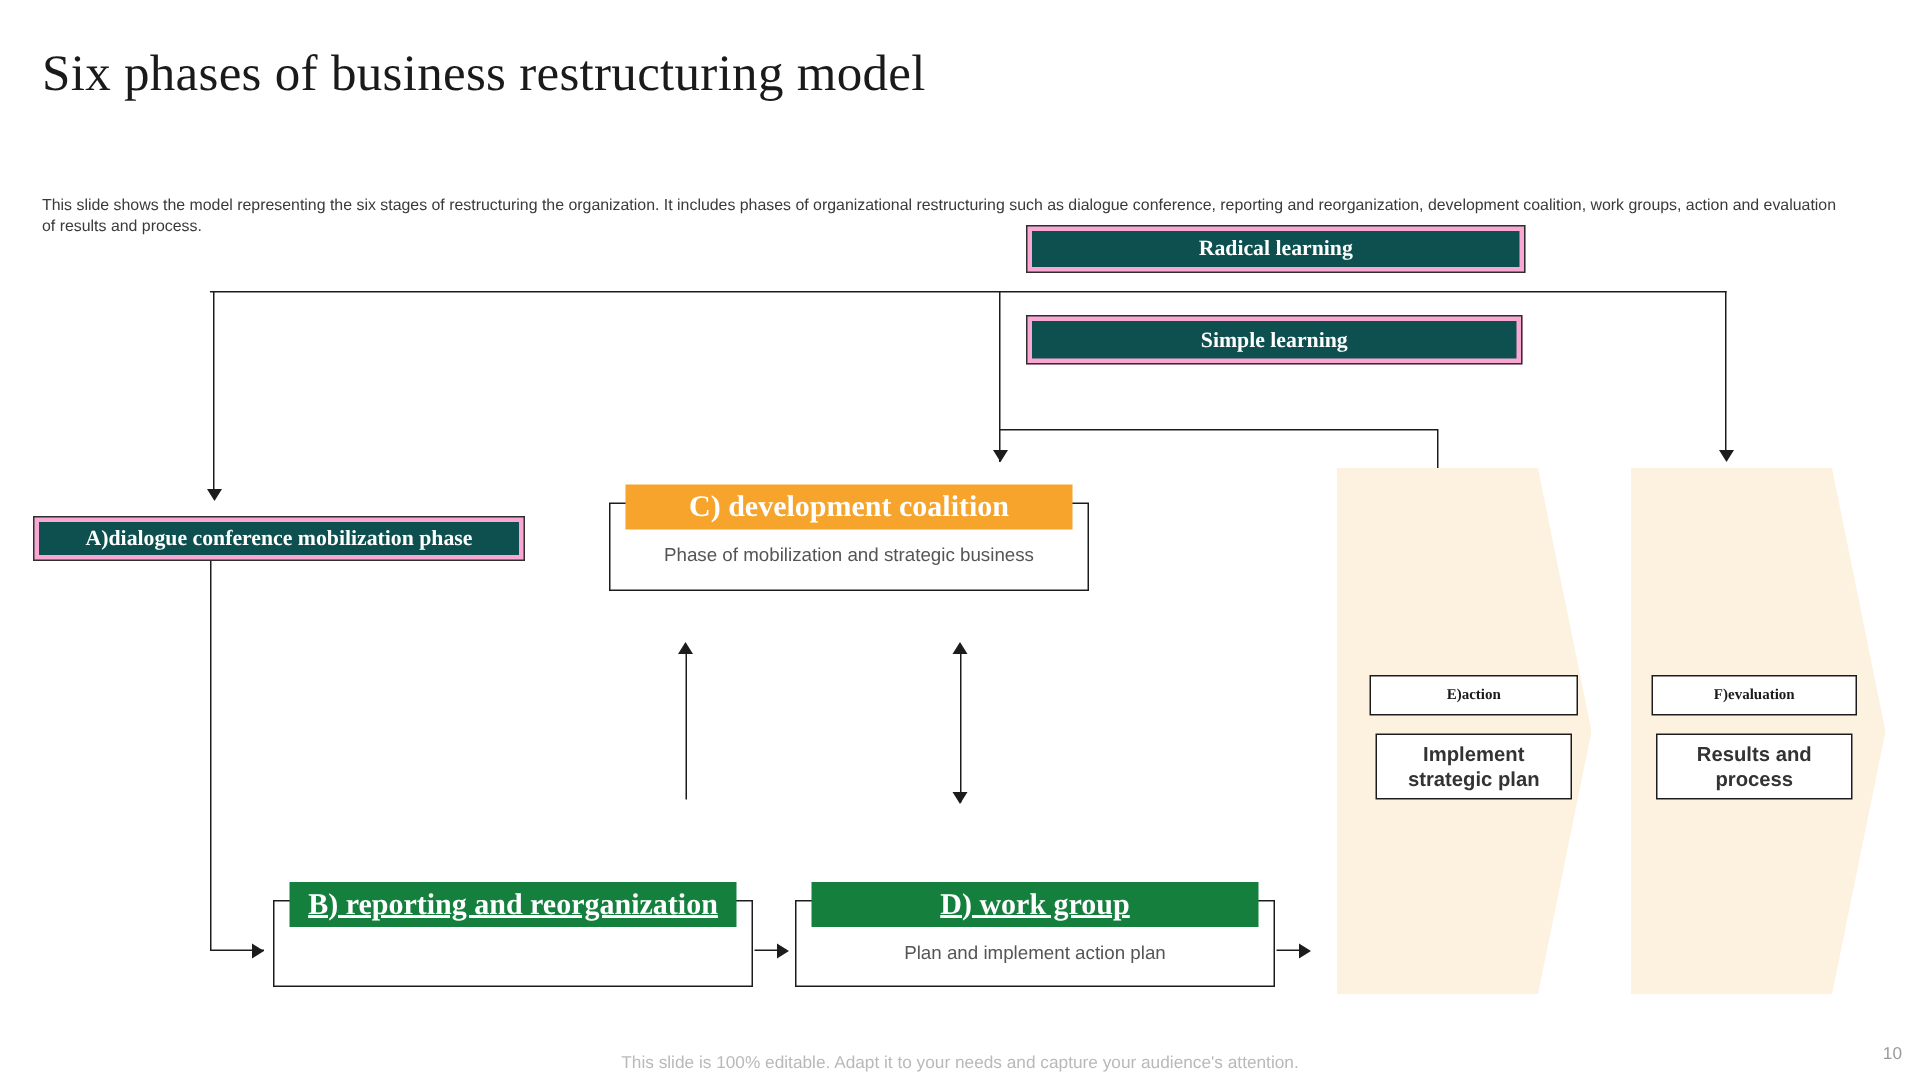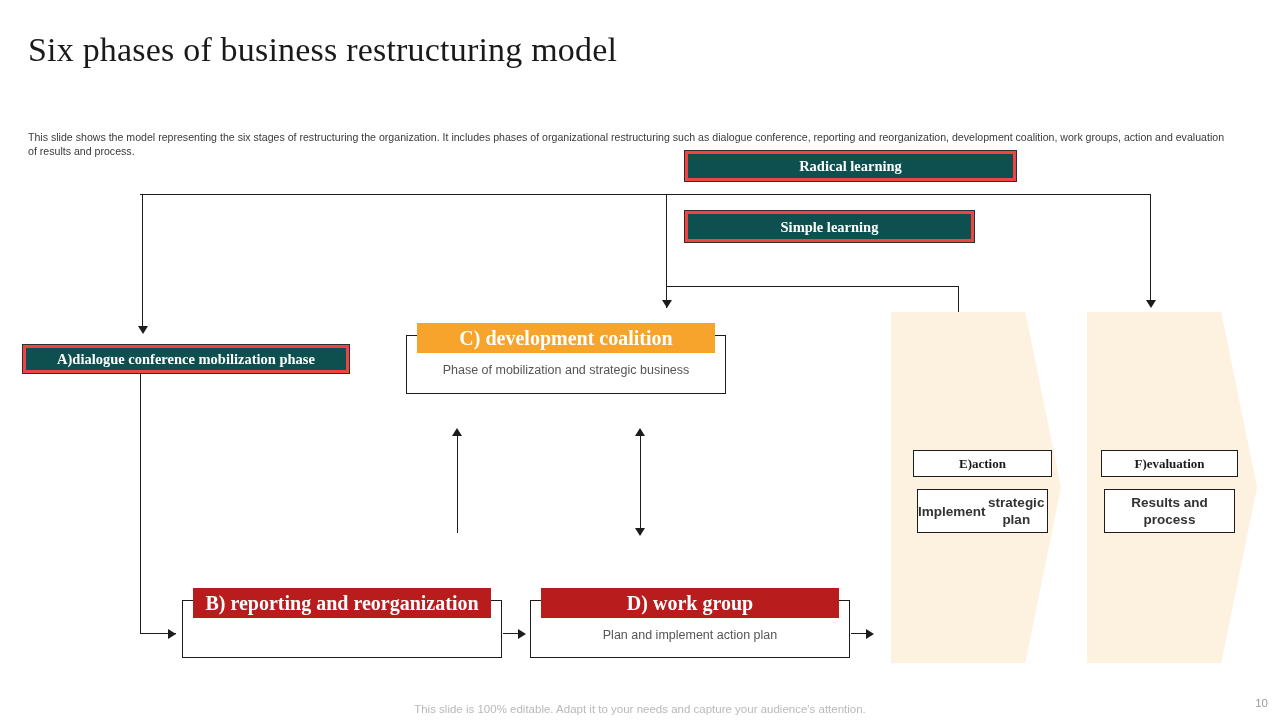--- a/index.html
+++ b/index.html
@@ -29,21 +29,21 @@
   .ln.v { width: 1px; }
   .arw { position: absolute; width: 0; height: 0; }
   .arw.down  { border-left: 5px solid transparent; border-right: 5px solid transparent; border-top: 8px solid #1c1c1c; }
   .arw.up    { border-left: 5px solid transparent; border-right: 5px solid transparent; border-bottom: 8px solid #1c1c1c; }
   .arw.right { border-top: 5px solid transparent; border-bottom: 5px solid transparent; border-left: 8px solid #1c1c1c; }
 
   
   .banner {
     position: absolute;
     border: 1px solid #2f2f2f;
-    background: #ef4444;
+    background: #f9a8d4;
     padding: 3px;
   }
   .banner .fill {
     background: #0e5050;
     color: #ffffff;
     font-family: "Liberation Serif", serif;
     font-weight: bold;
     font-size: 14.5px;
     text-align: center;
     line-height: 22px;
@@ -57,41 +57,41 @@
     position: absolute; left: 0; top: 12px; right: 0; bottom: 0;
     border: 1px solid #1c1c1c; background: #ffffff;
   }
   .card .band {
     position: absolute; left: 11px; top: 0; right: 11px; height: 30px;
     display: flex; align-items: center; justify-content: center;
     font-family: "Liberation Serif", serif;
     font-weight: bold; font-size: 20px; color: #ffffff;
     z-index: 2;
   }
-  .card .band.teal   { background: #b91c1c; }
+  .card .band.teal   { background: #15803d; text-decoration: underline; }
   .card .band.orange { background: #f6a42b; }
   .card .caption {
     position: absolute; left: 0; right: 0; top: 40px;
     text-align: center; font-size: 12.5px; color: #555555;
     z-index: 2;
   }
 
   
   .chev {
     position: absolute;
     background: #fdf1e0;
     clip-path: polygon(0% 0%, 79% 0%, 100% 50%, 79% 100%, 0% 100%);
   }
 
   
   .obox {
     position: absolute; background: #ffffff; border: 1px solid #1c1c1c;
     display: flex; align-items: center; justify-content: center; text-align: center;
   }
-  .obox.serif  { font-family: "Liberation Serif", serif; font-weight: bold; font-size: 13px; color: #1a1a1a; }
+  .obox.serif  { font-family: "Liberation Serif", serif; font-weight: bold; font-size: 10px; color: #1a1a1a; }
   .obox.sans   { font-family: "Liberation Sans", sans-serif; font-weight: bold; font-size: 13.5px; color: #333333; line-height: 17px; }
 
   
   .footer-note {
     position: absolute; left: 0; right: 0; top: 703px;
     text-align: center; font-size: 11.5px; color: #b9b9b9;
   }
   .page-num {
     position: absolute; right: 12px; top: 697px;
     font-size: 11.5px; color: #9a9a9a;
@@ -135,21 +135,21 @@
   <div class="arw up" style="left:635px; top:428px;"></div>
   <div class="arw down" style="left:635px; top:528px;"></div>
 
   <div class="chev" style="left:891px; top:312px; width:170px; height:351px;"></div>
   <div class="chev" style="left:1087px; top:312px; width:170px; height:351px;"></div>
 
   <div class="banner" style="left:684px; top:150px; width:333px; height:32px;">
     <div class="fill">Radical learning</div>
   </div>
 
-  <div class="banner" style="left:684px; top:210px; width:291px; height:33px;">
+  <div class="banner" style="left:684px; top:210px; width:331px; height:33px;">
     <div class="fill">Simple learning</div>
   </div>
 
   <div class="banner" style="left:22px; top:344px; width:328px; height:30px;">
     <div class="fill">A)dialogue conference mobilization  phase</div>
   </div>
 
   <div class="card" style="left:406px; top:323px; width:320px; height:71px;">
     <div class="body"></div>
     <div class="band orange">C) development coalition</div>
@@ -163,21 +163,21 @@
 
   <div class="card" style="left:530px; top:588px; width:320px; height:70px;">
     <div class="body"></div>
     <div class="band teal">D) work group</div>
     <div class="caption">Plan and implement action plan</div>
   </div>
 
   <div class="obox serif" style="left:913px; top:450px; width:139px; height:27px;">
     <span>E)action</span>
   </div>
-  <div class="obox sans" style="left:917px; top:489px; width:131px; height:44px; ">
+  <div class="obox sans" style="left:917px; top:489px; width:131px; height:44px; flex-direction:column;">
     <span>Implement</span>
     <span>strategic plan</span>
   </div>
 
   <div class="obox serif" style="left:1101px; top:450px; width:137px; height:27px;">
     <span>F)evaluation</span>
   </div>
   <div class="obox sans" style="left:1104px; top:489px; width:131px; height:44px; flex-direction:column;">
     <span>Results and</span>
     <span>process</span>

